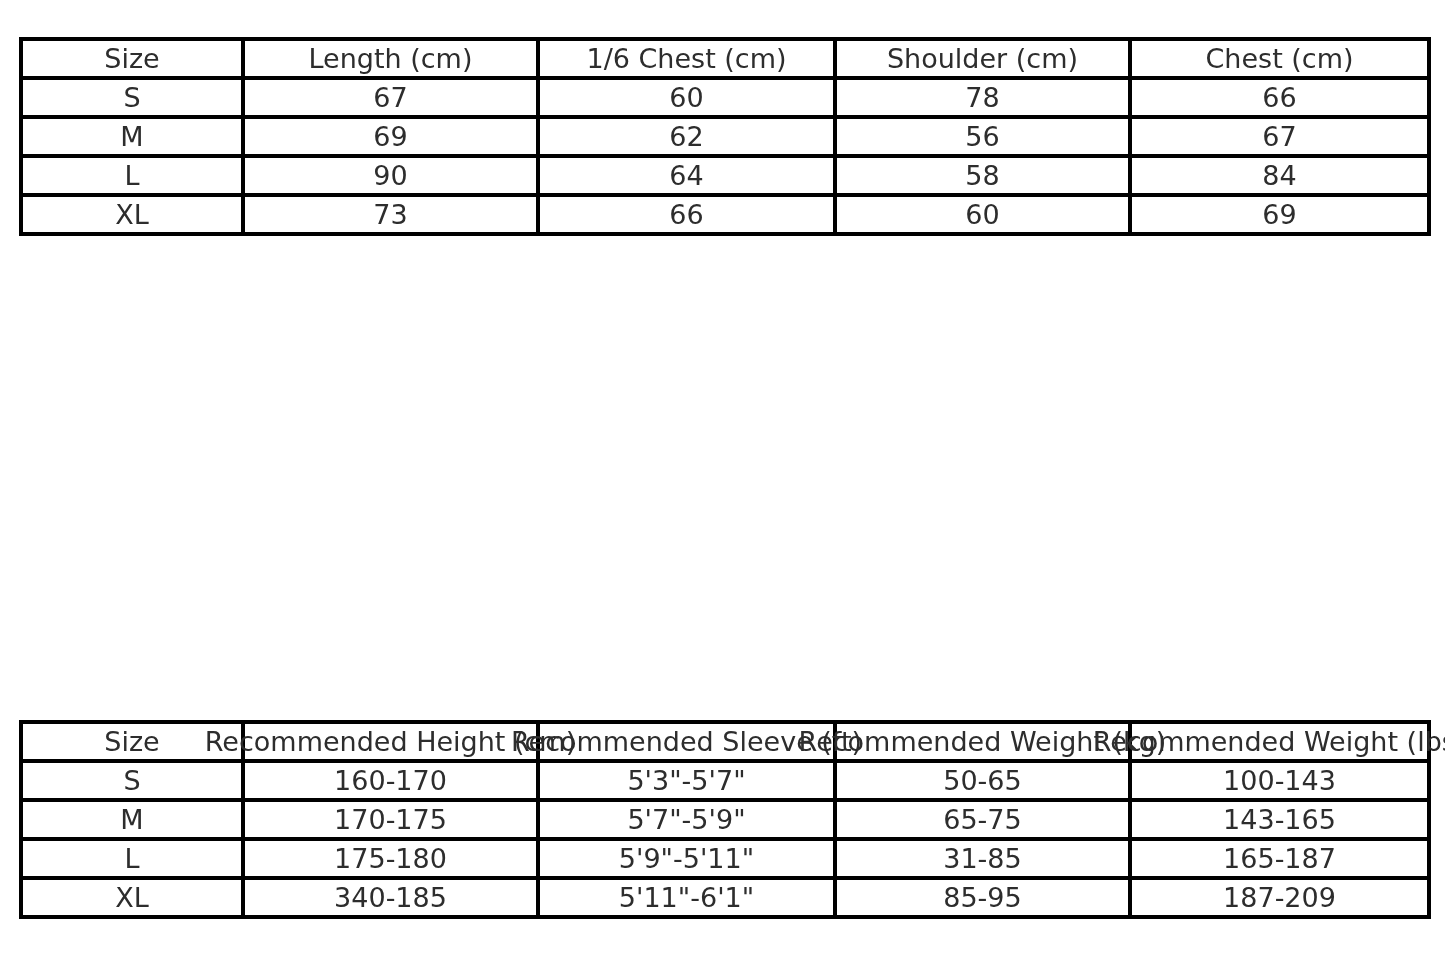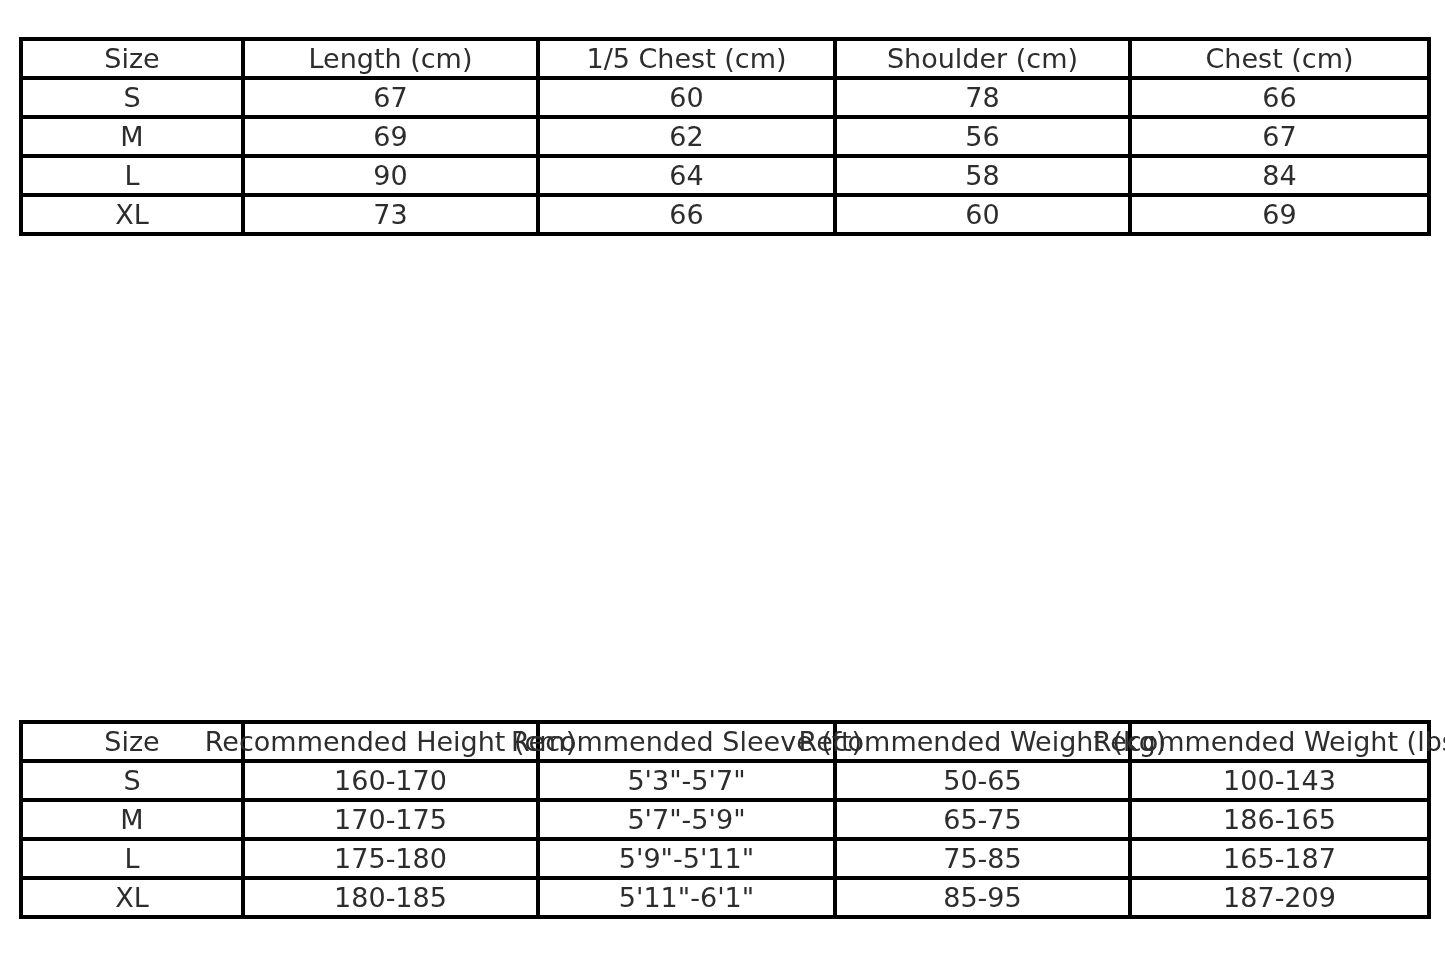--- a/index.html
+++ b/index.html
@@ -67,21 +67,21 @@
             <span>Size</span>
           </div>
         </th>
       <th>
           <div class="cellwrap">
             <span>Length (cm)</span>
           </div>
         </th>
       <th>
           <div class="cellwrap">
-            <span>1/5 Chest (cm)</span>
+            <span>1/6 Chest (cm)</span>
           </div>
         </th>
       <th>
           <div class="cellwrap">
             <span>Shoulder (cm)</span>
           </div>
         </th>
       <th>
           <div class="cellwrap">
             <span>Chest (cm)</span>
@@ -282,21 +282,21 @@
             <span>5'7"-5'9"</span>
           </div>
         </td>
       <td>
           <div class="cellwrap">
             <span>65-75</span>
           </div>
         </td>
       <td>
           <div class="cellwrap">
-            <span>186-165</span>
+            <span>143-165</span>
           </div>
         </td>
     </tr>
     <tr>
       <td>
           <div class="cellwrap">
             <span>L</span>
           </div>
         </td>
       <td>
@@ -304,38 +304,38 @@
             <span>175-180</span>
           </div>
         </td>
       <td>
           <div class="cellwrap">
             <span>5'9"-5'11"</span>
           </div>
         </td>
       <td>
           <div class="cellwrap">
-            <span>75-85</span>
+            <span>31-85</span>
           </div>
         </td>
       <td>
           <div class="cellwrap">
             <span>165-187</span>
           </div>
         </td>
     </tr>
     <tr>
       <td>
           <div class="cellwrap">
             <span>XL</span>
           </div>
         </td>
       <td>
           <div class="cellwrap">
-            <span>180-185</span>
+            <span>340-185</span>
           </div>
         </td>
       <td>
           <div class="cellwrap">
             <span>5'11"-6'1"</span>
           </div>
         </td>
       <td>
           <div class="cellwrap">
             <span>85-95</span>

